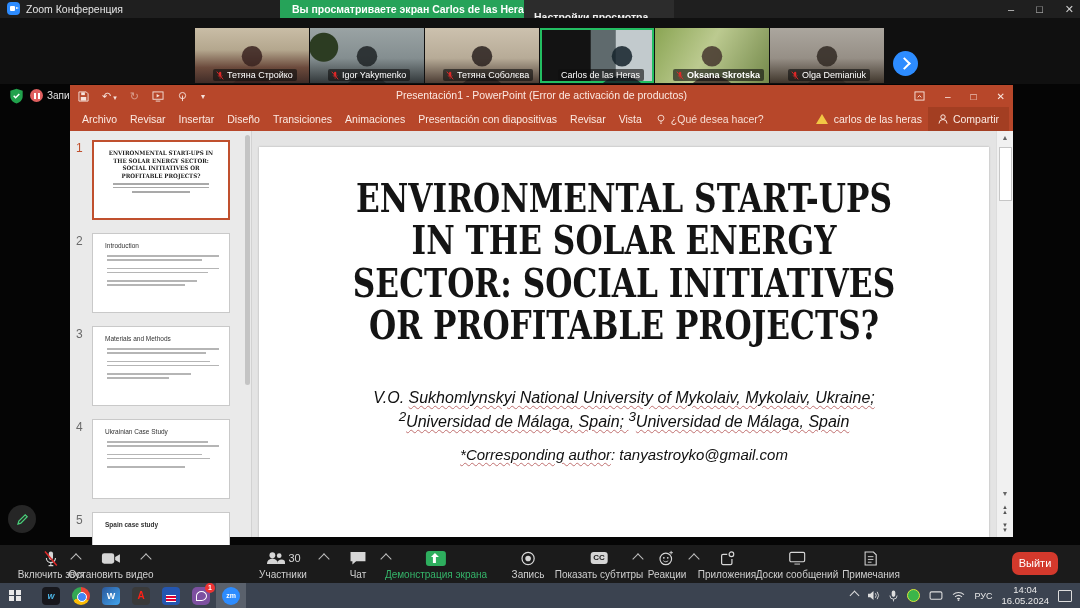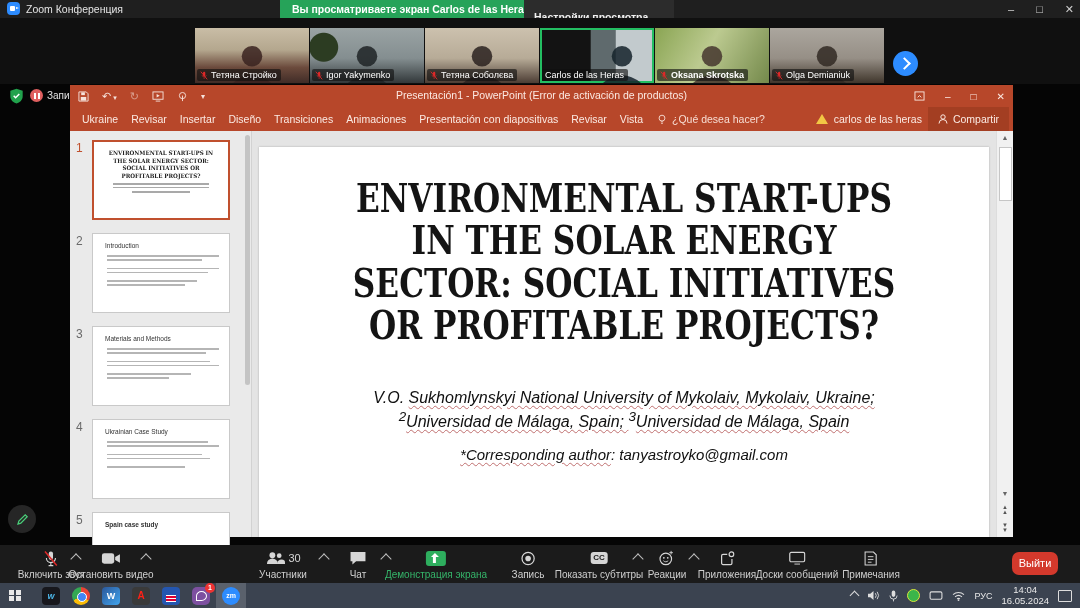--- a/index.html
+++ b/index.html
@@ -25,21 +25,21 @@
   .strip{position:absolute;left:0;top:18px;width:1080px;height:66px;background:#101010;}
   .tile{position:absolute;top:10px;width:114px;height:55px;overflow:hidden;}
   .tile svg.person{position:absolute;bottom:-4px;left:50%;transform:translateX(-50%);width:70px;height:44px;opacity:.85;}
   .t1{left:195px;background:linear-gradient(180deg,#c9bda6 0%,#b4a78e 40%,#6b4a3c 72%,#402c27 100%);color:#3a2320;}
   .t2{left:310px;background:radial-gradient(circle at 12% 35%,#2c3c22 0 14px,transparent 15px),linear-gradient(180deg,#9aa3a4 0%,#848e90 55%,#32383a 100%);color:#1f2426;}
   .t3{left:425px;background:linear-gradient(180deg,#ccc1ae 0%,#b7ab97 55%,#4c3d34 100%);color:#2b2220;}
   .t4{left:540px;background:linear-gradient(90deg,#131313 0 44%,#5f6a6d 45% 66%,#c2cacd 67% 100%);color:#15232b;outline:2px solid #23BE62;outline-offset:-2px;}
   .t4 svg.person{left:72%;}
   .t5{left:655px;background:linear-gradient(120deg,#8aa553 0%,#bcca90 45%,#74894b 100%);color:#46372f;font-weight:bold;}
   .t6{left:770px;background:linear-gradient(180deg,#aba69e 0%,#968f86 55%,#40362c 100%);color:#322a24;}
-  .nametag{position:absolute;left:2px;bottom:2px;display:flex;align-items:center;gap:3px;background:rgba(15,15,15,.62);border-radius:2px;padding:1px 4px 1px 3px;color:#fff;font-size:9px;white-space:nowrap;}
+  .nametag{position:absolute;left:18px;bottom:2px;display:flex;align-items:center;gap:3px;background:rgba(15,15,15,.62);border-radius:2px;padding:1px 4px 1px 3px;color:#fff;font-size:9px;white-space:nowrap;}
   .nextbtn{position:absolute;left:893px;top:33px;width:25px;height:25px;border-radius:50%;background:#2D8CFF;}
   .chev-r{position:absolute;left:7px;top:8px;width:7px;height:7px;border-top:2px solid #fff;border-right:2px solid #fff;transform:rotate(45deg);}
   
   .share{position:absolute;left:0;top:84px;width:1080px;height:461px;background:#050505;}
   .shield{position:absolute;left:9px;top:4px;}
   .recwrap{position:absolute;left:30px;top:5px;display:flex;align-items:center;gap:4px;color:#e3e3e3;font-size:10px;}
   .recico{width:13px;height:13px;border-radius:50%;background:#df5f5f;position:relative;}
   .recico:before,.recico:after{content:"";position:absolute;top:3.5px;width:2px;height:6px;background:#fff;}
   .recico:before{left:4px;} .recico:after{left:7.5px;}
   .pencilbtn{position:absolute;left:8px;top:421px;width:28px;height:28px;border-radius:50%;background:#262626;display:flex;align-items:center;justify-content:center;}
@@ -275,21 +275,21 @@
               <path d="M4 7l2-2 2 2" stroke="#fce9e2" fill="none"></path>
             </svg>
           <span>–</span>
           <span>□</span>
           <span>✕</span>
         </div>
       </div>
 
       <div class="ribbon">
         <div class="rtabs">
-          <span>Ukraine</span>
+          <span>Archivo</span>
           <span>Revisar</span>
           <span>Insertar</span>
           <span>Diseño</span>
           <span>Transiciones</span>
           <span>Animaciones</span>
           <span>Presentación con diapositivas</span>
           <span>Revisar</span>
           <span>Vista</span>
         </div>
         <div class="tellme">

